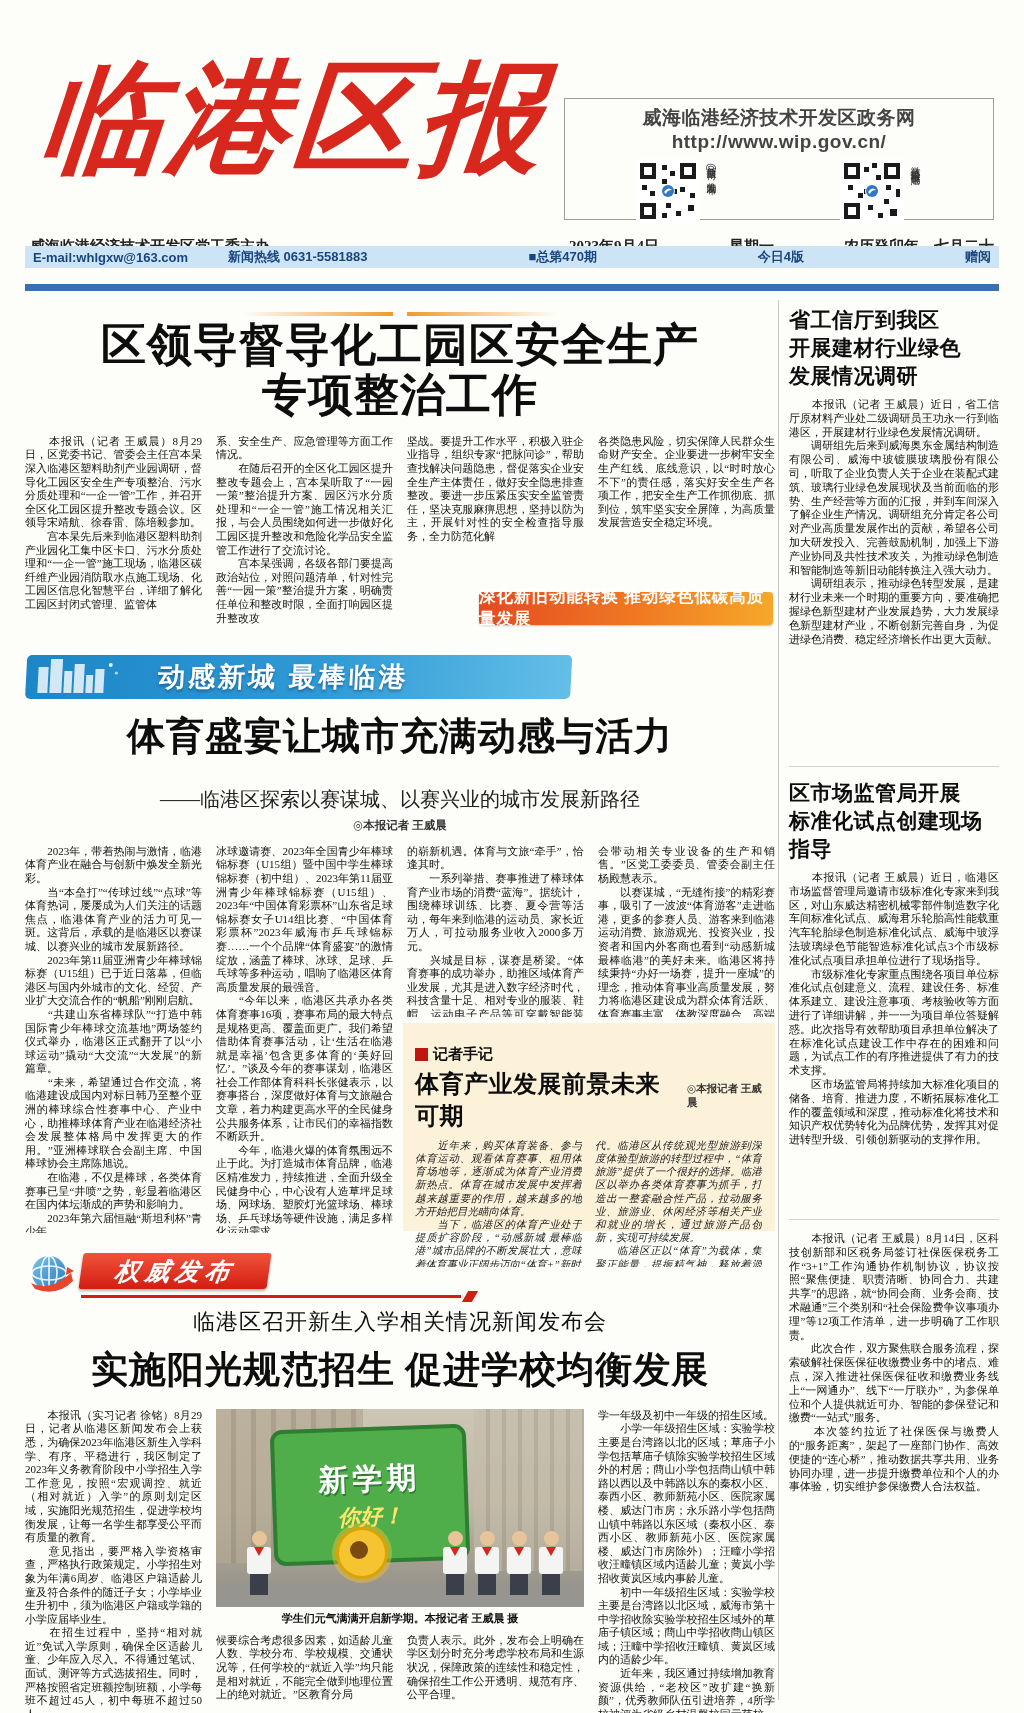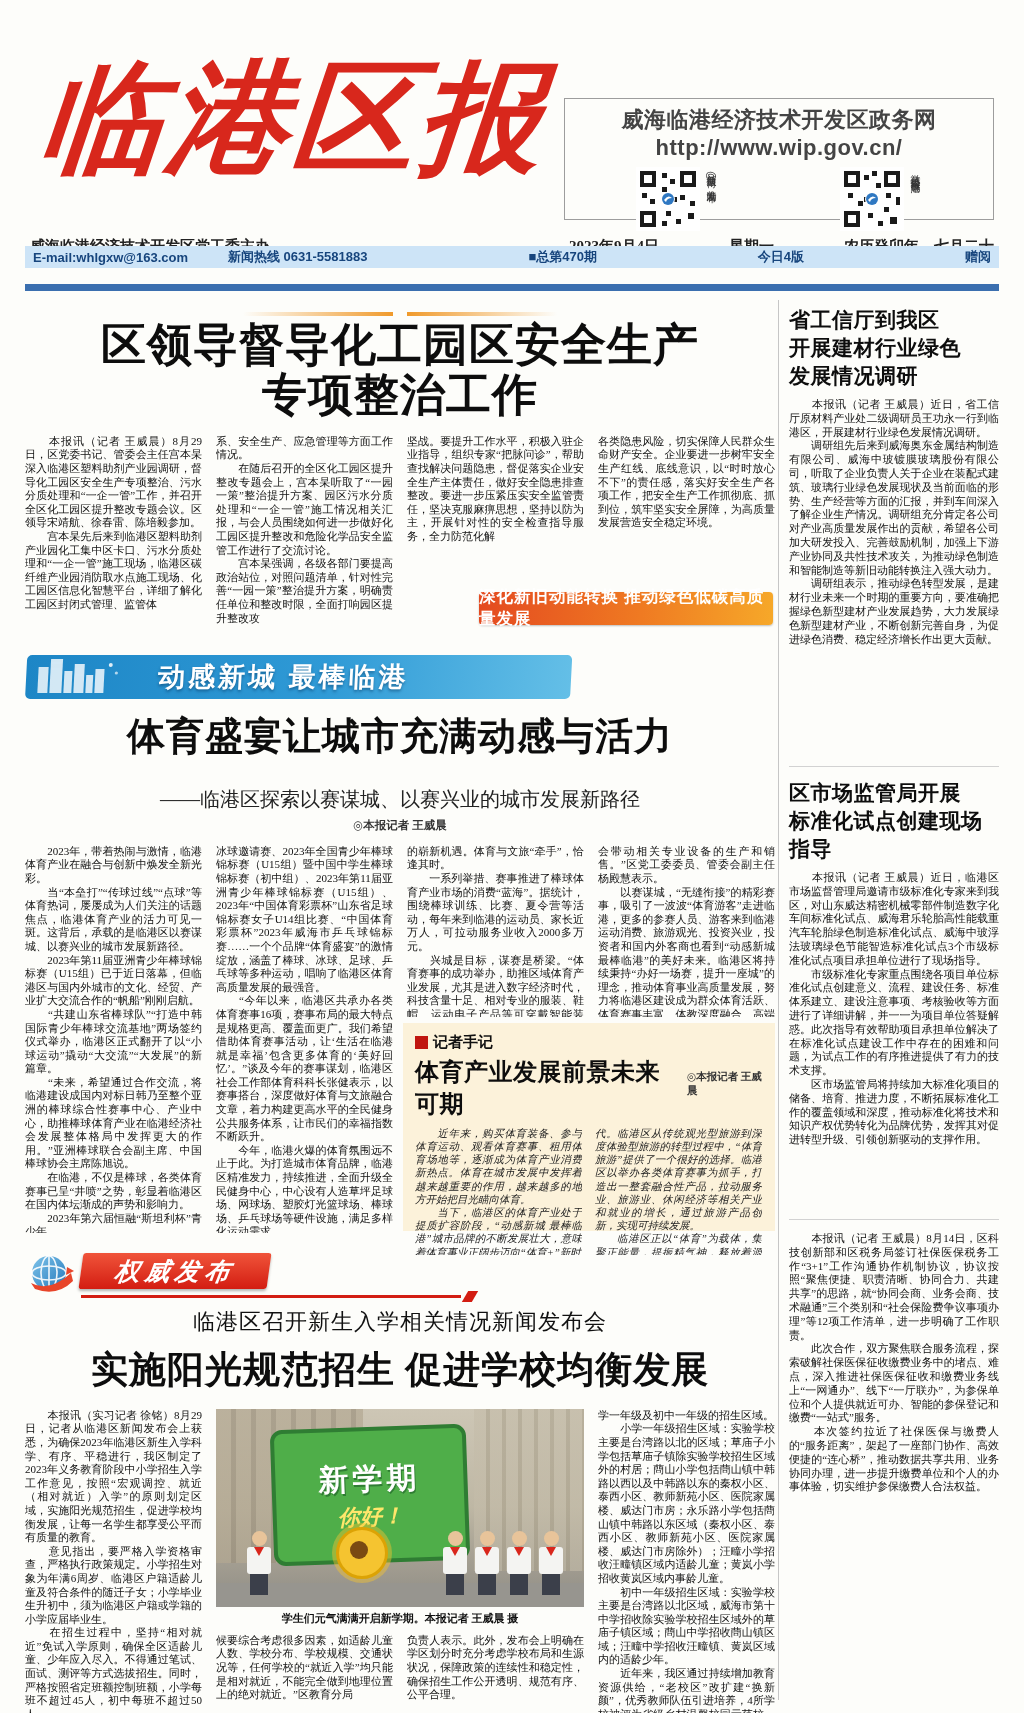--- a/index.html
+++ b/index.html
@@ -4,21 +4,21 @@
 <style>
   html,body{margin:0;padding:0;background:#e9e9e9;}
   .page{position:relative;width:1024px;height:1713px;background:#fdfdfa;overflow:hidden;
         font-family:"Liberation Serif","DejaVu Serif",serif;color:#1a1a1a;margin:0 auto;}
   
   .masthead{position:absolute;left:40px;top:58px;width:520px;height:160px;
     font-size:122px;font-weight:bold;font-style:italic;color:#d8271c;
     letter-spacing:4px;transform:skewX(-5deg);line-height:1;white-space:nowrap;}
   .gov-box{position:absolute;left:564px;top:98px;width:430px;height:122px;border:1px solid #9d9d9d;
     box-sizing:border-box;padding:6px 10px;}
-  .gov-title{font-family:"Liberation Sans","DejaVu Sans",sans-serif;font-size:22px;font-weight:bold;color:#444;
+  .gov-title{font-family:"Liberation Sans","DejaVu Sans",sans-serif;font-size:19px;font-weight:bold;color:#444;
     text-align:center;letter-spacing:.5px;}
   .qr-row{display:flex;justify-content:space-around;margin-top:6px;}
   .qr-group{display:flex;align-items:flex-start;gap:4px;}
   .qr{width:64px;height:64px;background:#fff;}
   .qr svg{display:block;}
   .qr-label{writing-mode:vertical-rl;font-size:10px;color:#333;letter-spacing:1px;height:64px;
     font-family:"Liberation Sans","DejaVu Sans",sans-serif;}
   .pub-line{position:absolute;left:30px;top:224px;width:964px;display:flex;gap:70px;
     font-size:15px;font-weight:bold;color:#222;margin-top:13px;}
   .pub-line .sp{flex:1;}
@@ -51,21 +51,21 @@
     background:linear-gradient(94deg,#1d86c6 0%,#2f9ad6 55%,#64bfe7 100%);
     display:flex;align-items:center;overflow:hidden;transform:skewX(-3deg);transform-origin:left bottom;}
   .sport-banner .city{margin-left:10px;flex:0 0 auto;opacity:.95;}
   .sport-banner .txt{color:#fff;font-size:27px;font-weight:bold;letter-spacing:3px;margin-left:36px;
     font-family:"Liberation Sans","DejaVu Sans",sans-serif;text-shadow:0 2px 3px rgba(0,40,80,.45);}
   .h2{margin-top:12px;text-align:center;font-size:38px;font-weight:900;letter-spacing:1px;color:#0d0d0d;}
   .h2-sub{margin-top:24px;text-align:center;font-size:20px;color:#222;}
   .h2-by{margin-top:5px;text-align:center;font-size:11.5px;font-weight:bold;color:#333;}
   .sport-body{position:relative;margin-top:12px;height:388px;}
   .notebox{position:absolute;right:0;bottom:2px;width:372px;height:208px;background:#fcf2da;
-    box-sizing:border-box;padding:10px 12px 8px;}
+    box-sizing:border-box;padding:22px 12px 8px;}
   .note-tag{display:flex;align-items:center;gap:5px;font-size:15px;font-weight:bold;color:#111;
     font-family:"Liberation Sans","DejaVu Sans",sans-serif;}
   .note-sq{width:13px;height:13px;background:#c0160f;display:inline-block;}
   .note-title-row{display:flex;align-items:baseline;gap:10px;margin-top:4px;}
   .note-title{font-size:24px;font-weight:900;color:#0d0d0d;letter-spacing:.5px;}
   .note-by{font-size:10.5px;font-weight:bold;color:#333;}
   .note-cols{display:flex;gap:13px;margin-top:7px;}
   .note-col{width:167px;font-size:10.5px;line-height:13.2px;font-style:italic;text-align:justify;
     white-space:pre-line;overflow:hidden;height:128px;color:#222;}
   

